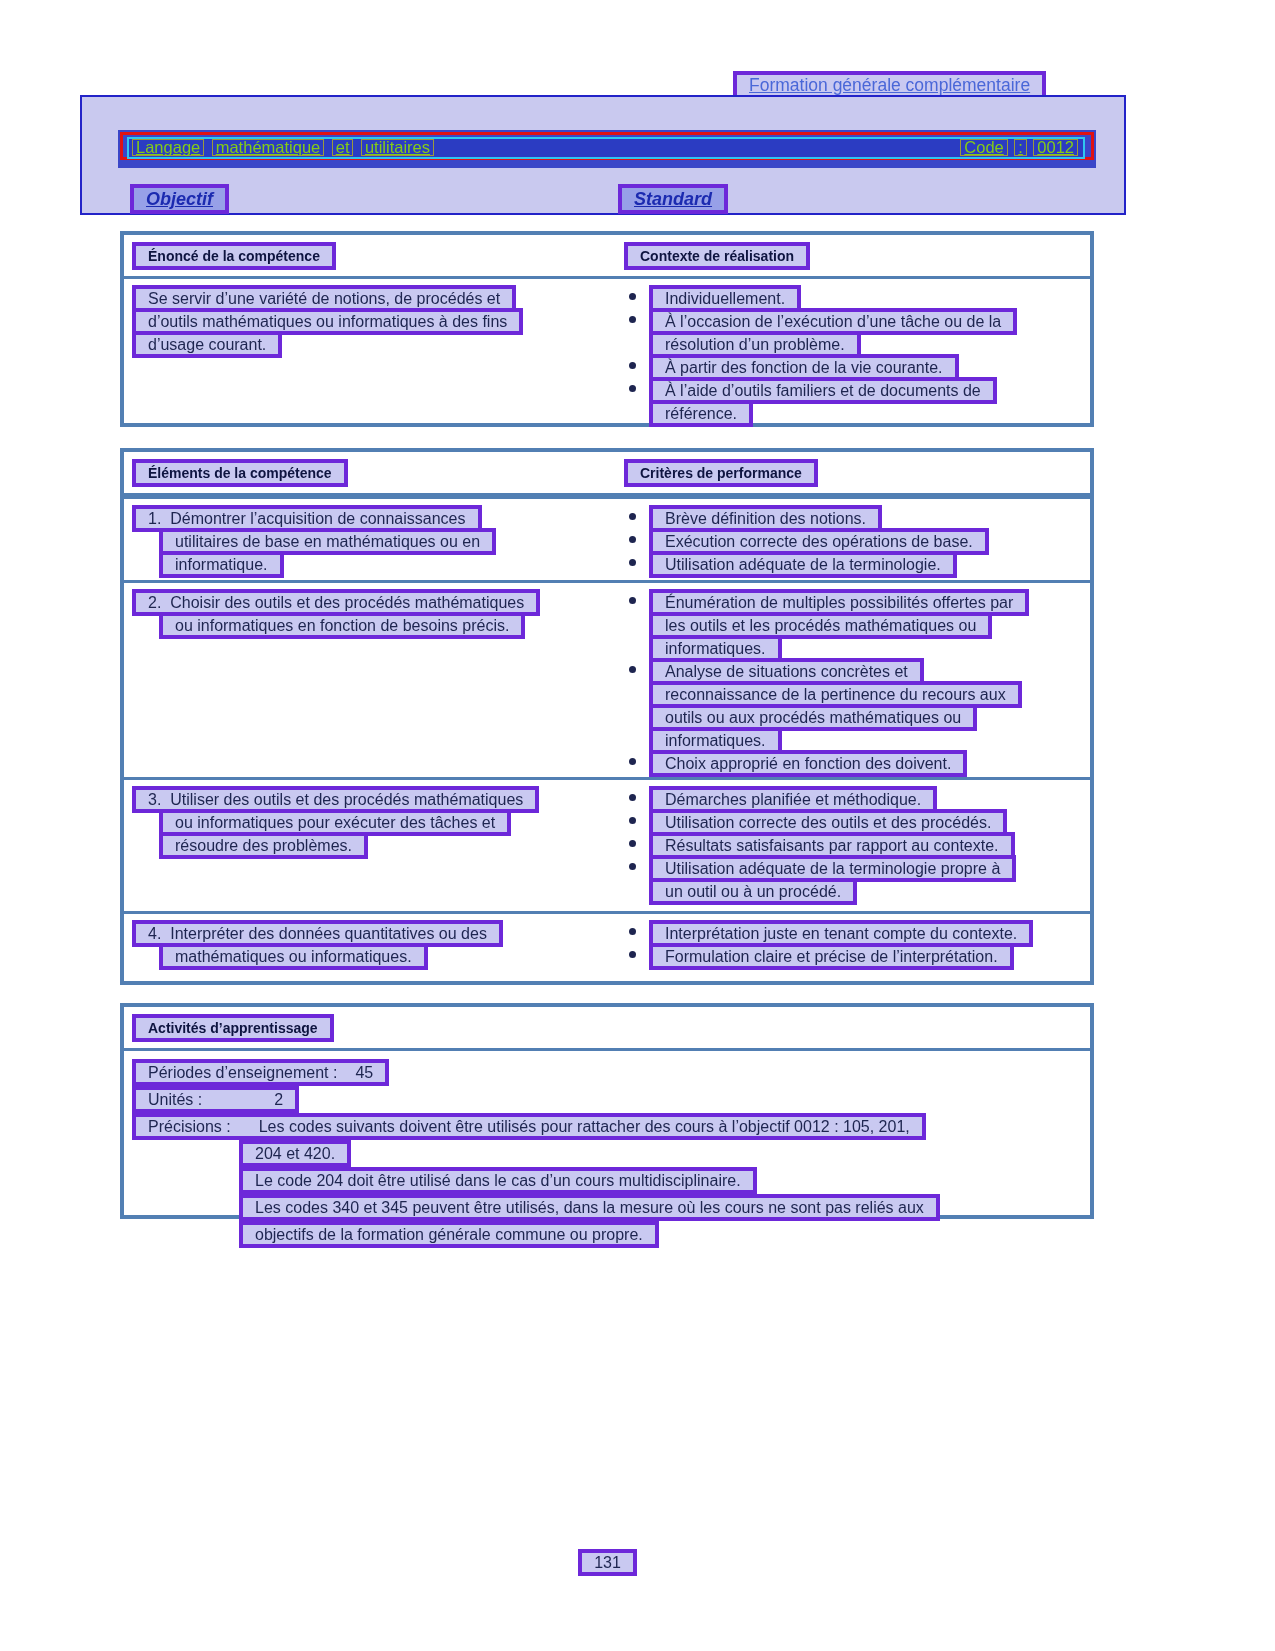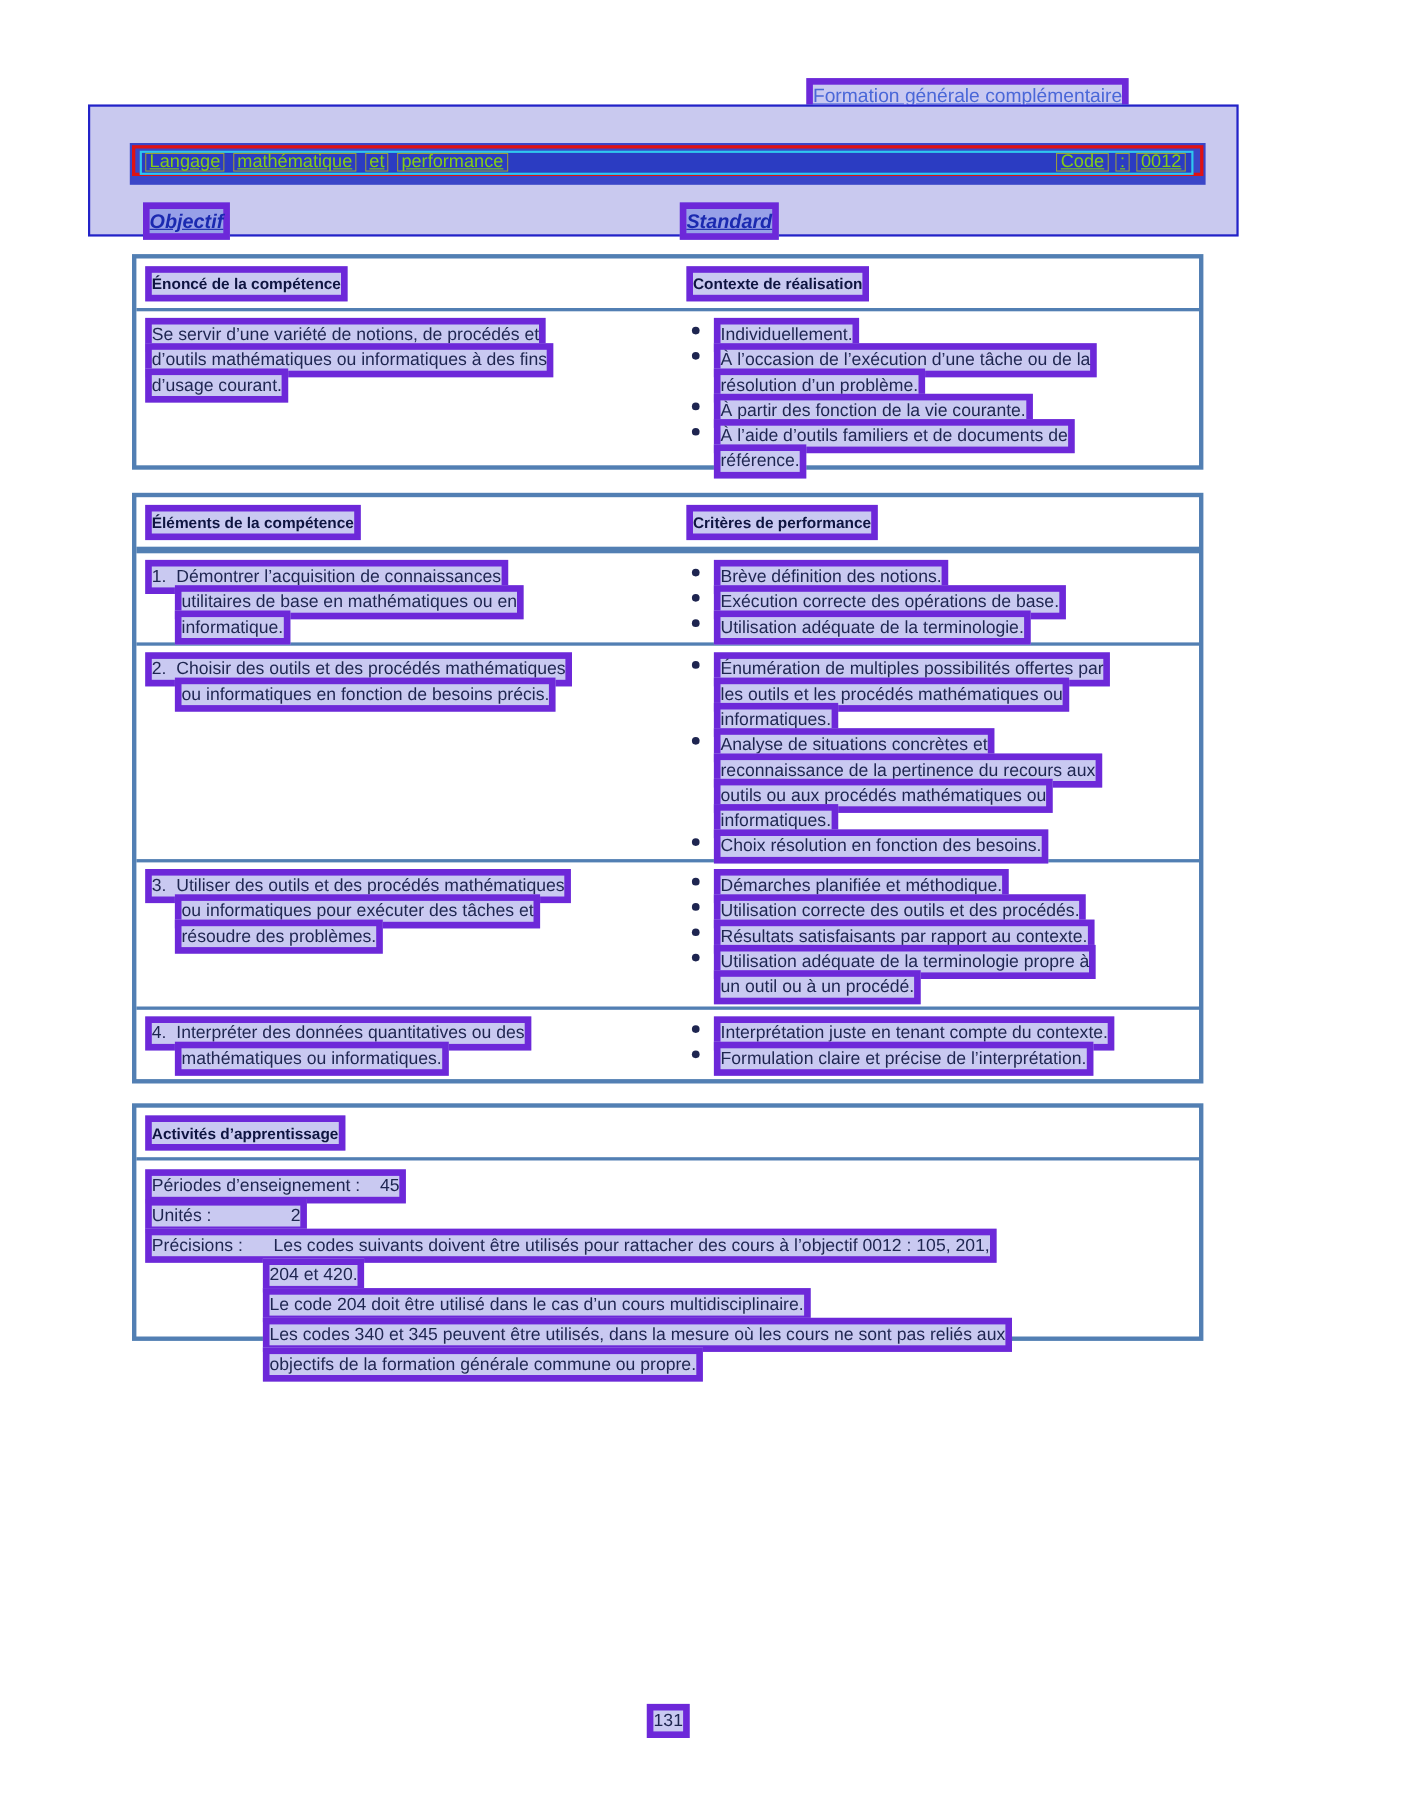--- a/index.html
+++ b/index.html
@@ -3,22 +3,22 @@
 <meta charset="utf-8">
 <style>
   html,body{margin:0;padding:0;}
   body{
     width:1275px;height:1651px;position:relative;background:#ffffff;
     font-family:"Liberation Sans", sans-serif;color:#1e2550;
     -webkit-font-smoothing:antialiased;
   }
   
   .hl{
-    display:inline-block;background:#c9c9f1;border:6px solid #6d28d9;
-    padding:0 0;line-height:19px;font-size:16px;white-space:nowrap;
+    display:inline-block;background:#c9c9f1;border:4px solid #6d28d9;
+    padding:0 12px;line-height:19px;font-size:16px;white-space:nowrap;
     color:#1e2550;
   }
   .ln{display:block;height:23px;}
   
   .top-heading{position:absolute;left:733px;top:71px;}
   .top-heading .hl{
     color:#4a67d8;text-decoration:underline;font-size:17.5px;line-height:21px;
   }
   
   .big-box{
@@ -90,21 +90,21 @@
 </div>
 
 <div class="big-box">
   <div class="title-bar">
     <div class="red-box">
       <div class="line-box">
         <span>
           <span class="word">Langage</span>
           <span class="word">mathématique</span>
           <span class="word">et</span>
-          <span class="word">performance</span>
+          <span class="word">utilitaires</span>
         </span>
         <span class="code-group">
           <span class="word">Code</span>
           <span class="word">:</span>
           <span class="word">0012</span>
         </span>
       </div>
     </div>
   </div>
   <div class="obj-label" style="left:48px;">
@@ -191,21 +191,21 @@
       <div class="ln"><span class="hl cont">informatiques.</span></div>
       <div class="brow">
           <span class="dot"></span>
           <span class="hl">Analyse de situations concrètes et</span>
         </div>
       <div class="ln"><span class="hl cont">reconnaissance de la pertinence du recours aux</span></div>
       <div class="ln"><span class="hl cont">outils ou aux procédés mathématiques ou</span></div>
       <div class="ln"><span class="hl cont">informatiques.</span></div>
       <div class="brow">
           <span class="dot"></span>
-          <span class="hl">Choix résolution en fonction des besoins.</span>
+          <span class="hl">Choix approprié en fonction des doivent.</span>
         </div>
     </div>
   </div>
 
   <div class="trow tbody" style="min-height:134px;">
     <div class="cell-l">
       <div class="ln"><span class="hl">3.&nbsp;&nbsp;Utiliser des outils et des procédés mathématiques</span></div>
       <div class="ln"><span class="hl ncont">ou informatiques pour exécuter des tâches et</span></div>
       <div class="ln"><span class="hl ncont">résoudre des problèmes.</span></div>
     </div>

